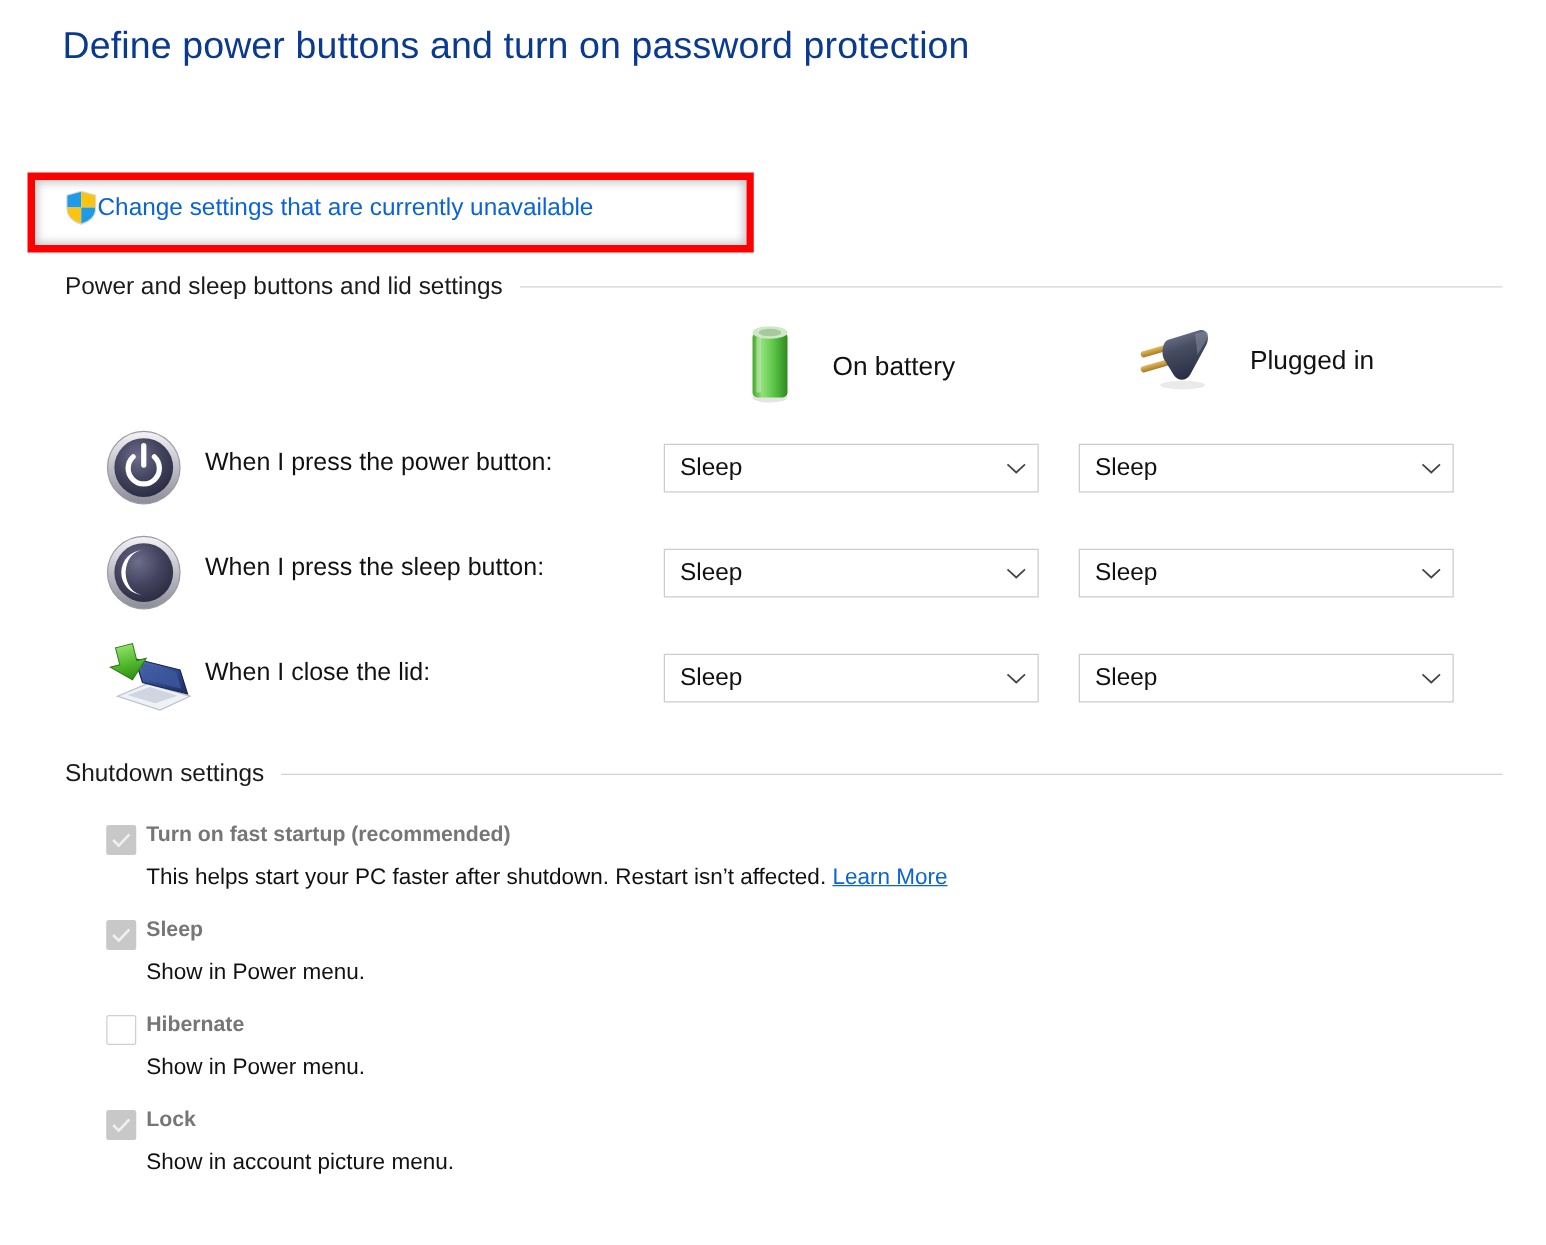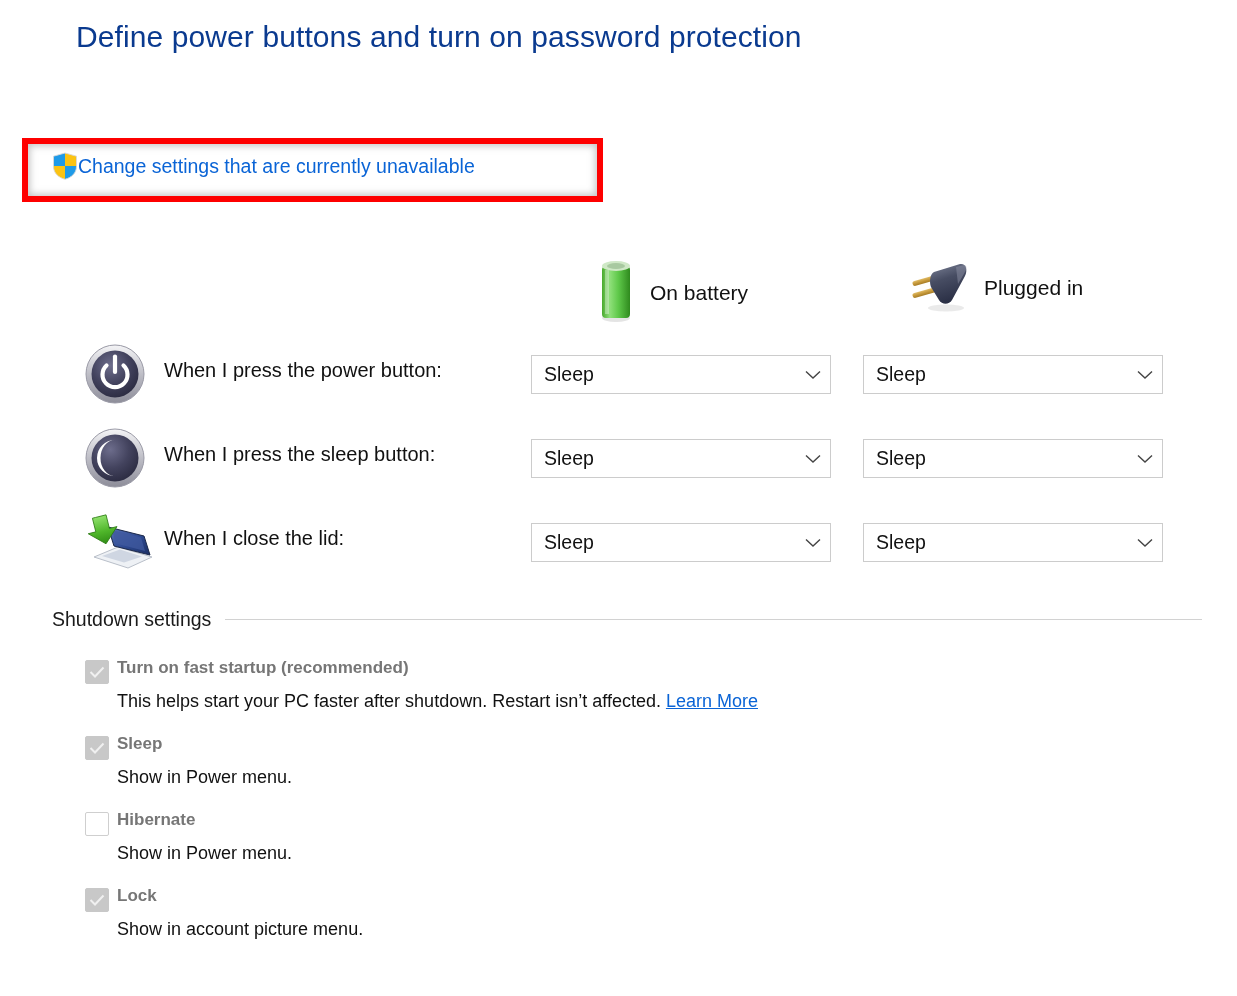--- a/index.html
+++ b/index.html
@@ -9,21 +9,21 @@
     background: #ffffff;
     font-family: "Liberation Sans", sans-serif;
     overflow: hidden;
   }
   .page { position: relative; width: 1237px; height: 996px; background:#fff; }
 
   
   .page-title {
     position: absolute; left: 50px; top: 20px;
     font-size: 30px; color: #0a3a8f; font-weight: 400;
-    letter-spacing: .1px; white-space: nowrap; margin-left: 26px;
+    letter-spacing: .1px; white-space: nowrap;
   }
 
   
   .intro {
     position: absolute; left: 52px; top: 76px; width: 1145px;
     font-size: 19.5px; color: #111111; line-height: 33px;
   }
 
   
   .redbox {
@@ -62,21 +62,21 @@
   }
   .group-head .gh-rule {
     flex: 1 1 auto; height: 1px; background: #d2d2d2;
   }
   #gh-power { left: 52px; top: 218px; }
   #gh-shutdown { left: 52px; top: 608px; }
 
   
   .col-headers { position: absolute; left: 0; top: 258px; width:100%; height: 70px; }
   .col-head {
-    position: absolute; display: flex; align-items: center; gap: 14px;
+    position: absolute; display: flex; align-items: center; gap: 30px;
   }
   #col-battery { left: 596px; top: 0px; }
   #col-plugged { left: 908px; top: 0px; }
   .col-head .ch-label { font-size: 21px; color: #111; white-space: nowrap; }
 
   
   .setting-row { position: absolute; left: 0; width: 100%; height: 62px; }
   #row-power { top: 343px; }
   #row-sleep { top: 427px; }
   #row-lid   { top: 511px; }
@@ -158,20 +158,24 @@
           <rect x="13" y="0" width="13" height="14" fill="#fbc312"></rect>
           <rect x="0" y="14" width="13" height="14" fill="#fbc312"></rect>
           <rect x="13" y="14" width="13" height="14" fill="#1e9ae8"></rect>
         </g>
         <path d="M13 1 L24.5 4.2 L24.5 14.5 C24.5 21 19.5 25.6 13 27.3 C6.5 25.6 1.5 21 1.5 14.5 L1.5 4.2 Z" fill="none" stroke="#d8d8d8" stroke-width="0.9"></path>
       </svg>
     </span>
     <span class="uac-link">Change settings that are currently unavailable</span>
   </div>
 
+  <div class="group-head" id="gh-power">
+    <span class="gh-text">Power and sleep buttons and lid settings</span>
+    <span class="gh-rule"></span>
+  </div>
 
   <div class="col-headers">
 
     <div class="col-head" id="col-battery">
       <span>
         <svg width="40" height="66" viewBox="0 0 40 66" xmlns="http://www.w3.org/2000/svg">
           <defs>
             <linearGradient id="batg" x1="0" y1="0" x2="1" y2="0">
               <stop offset="0%" stop-color="#49a92e"></stop>
               <stop offset="28%" stop-color="#8fe07a"></stop>

